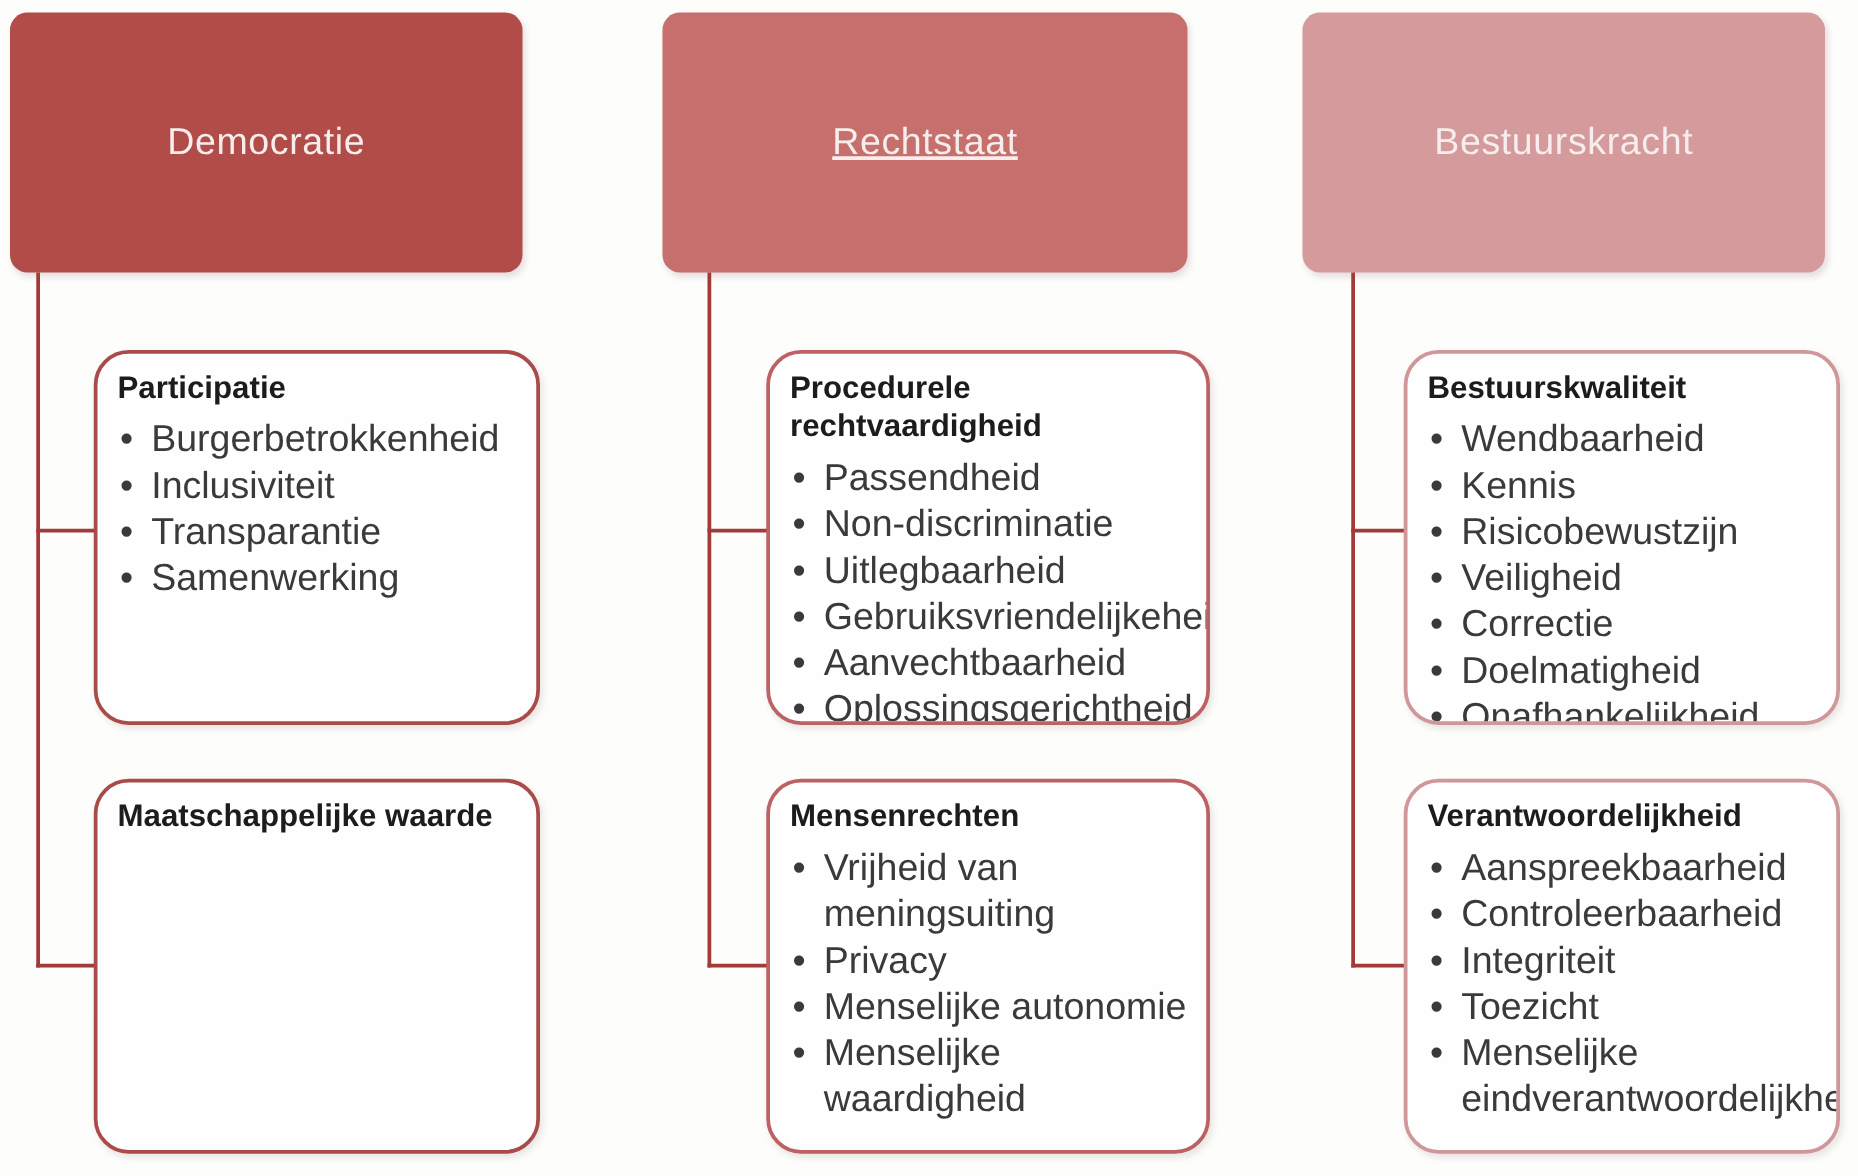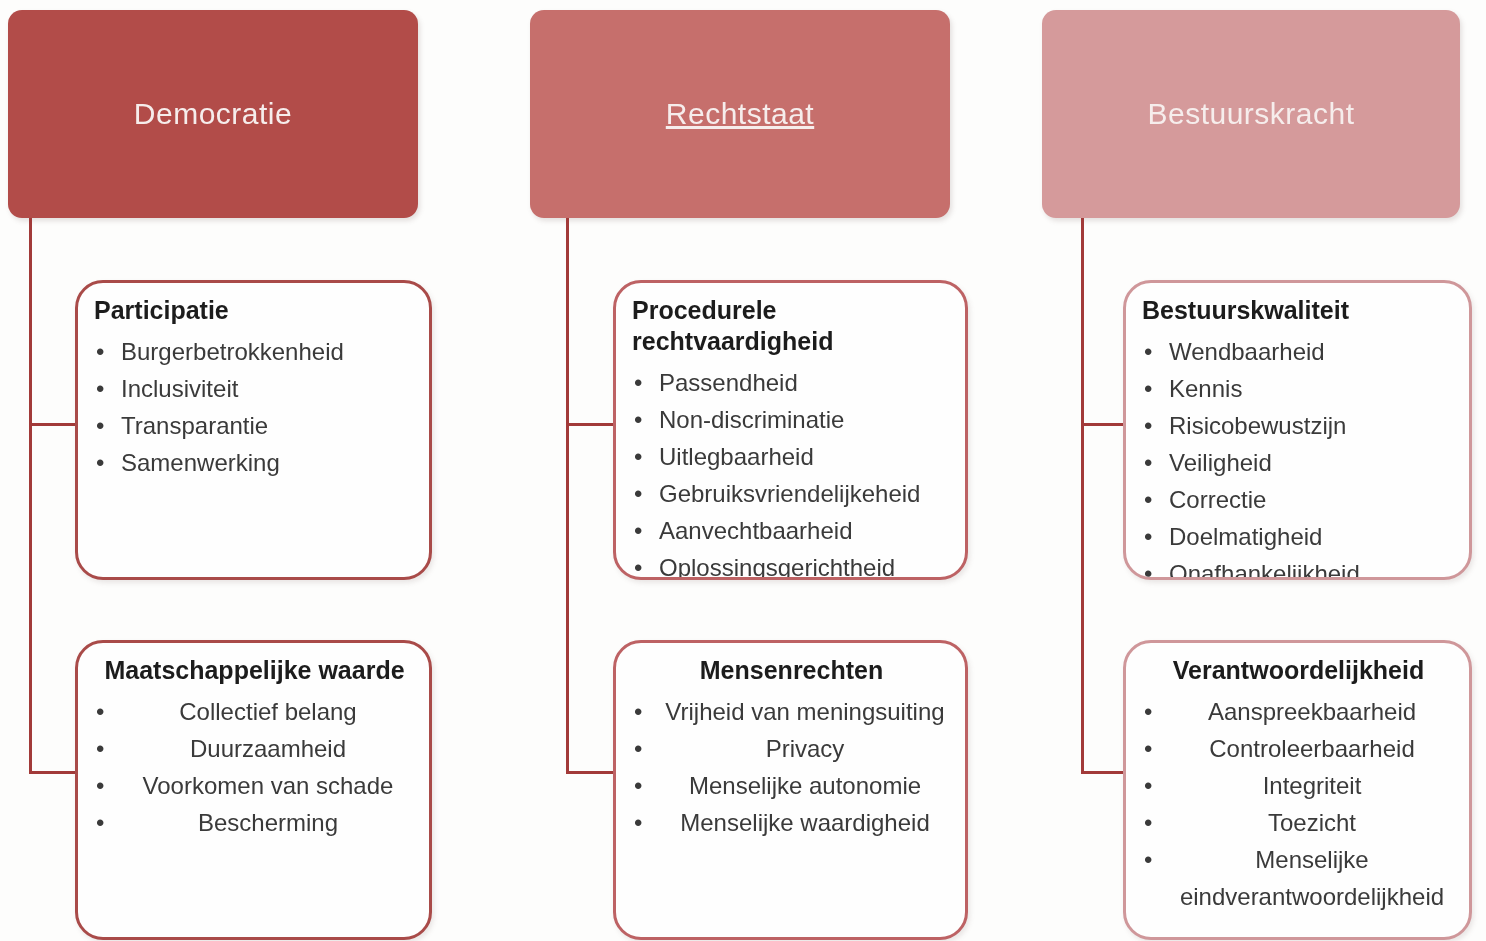--- a/index.html
+++ b/index.html
@@ -55,40 +55,40 @@
     height: 300px;
     box-sizing: border-box;
     background: var(--box-bg, #fefefe);
     border: 3px solid #0c4a6e;
     border-radius: 28px;
     padding: 12px 14px 8px 16px;
     box-shadow: 2px 3px 5px rgba(120, 100, 100, 0.15);
     overflow: hidden;
   }
   .group1 { top: 280px; }
-  .group2 { top: 640px; text-align: center; }
+  .group2 { top: 623px; }
   .col1 .group { left: 75px;   width: 357px; border-color: var(--border1, #a94b49); }
   .col2 .group { left: 613px;  width: 355px; border-color: var(--border2, #bd6264); }
   .col3 .group { left: 1123px; width: 349px; border-color: var(--border3, #cf979a); }
 
   .group-title {
     font-size: 25px;
     font-weight: bold;
     line-height: 31px;
     color: var(--title-text, #1c1c1c);
   }
   ul.items {
     margin: 7px 0 0 0;
     padding: 0;
     list-style: none;
   }
   ul.items li {
     position: relative;
     padding-left: 27px;
-    font-size: 24px;
+    font-size: 30px;
     line-height: 37px;
     color: var(--item-text, #3a3a3a);
   }
   ul.items li::before {
     content: "\2022";
     position: absolute;
     left: 2px;
     color: var(--item-text, #3a3a3a);
   }
 </style>
@@ -108,26 +108,20 @@
       <ul class="items">
         <li>Burgerbetrokkenheid</li>
         <li>Inclusiviteit</li>
         <li>Transparantie</li>
         <li>Samenwerking</li>
       </ul>
     </div>
 
     <div class="group group2">
       <div class="group-title">Maatschappelijke waarde</div>
-      <ul class="items">
-        <li>Collectief belang</li>
-        <li>Duurzaamheid</li>
-        <li>Voorkomen van schade</li>
-        <li>Bescherming</li>
-      </ul>
     </div>
   </div>
 
   <div class="col2">
     <div class="header">Rechtstaat</div>
     <div class="vline"></div>
     <div class="stub stub1"></div>
     <div class="stub stub2"></div>
 
     <div class="group group1">

